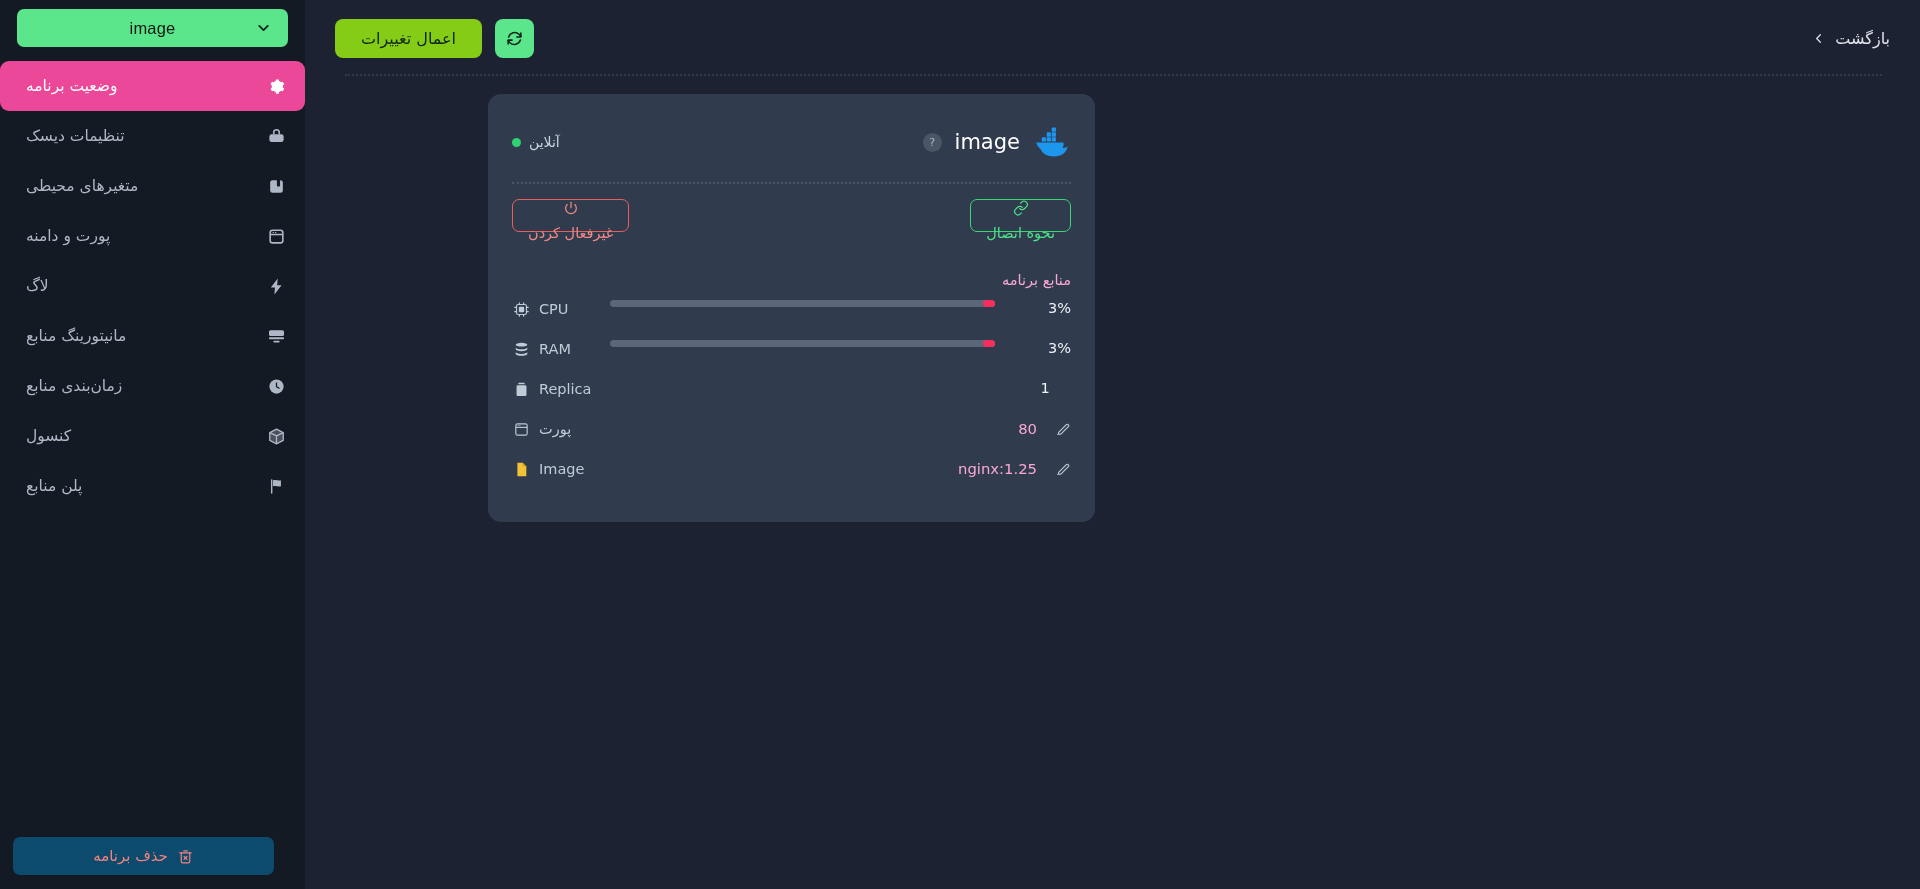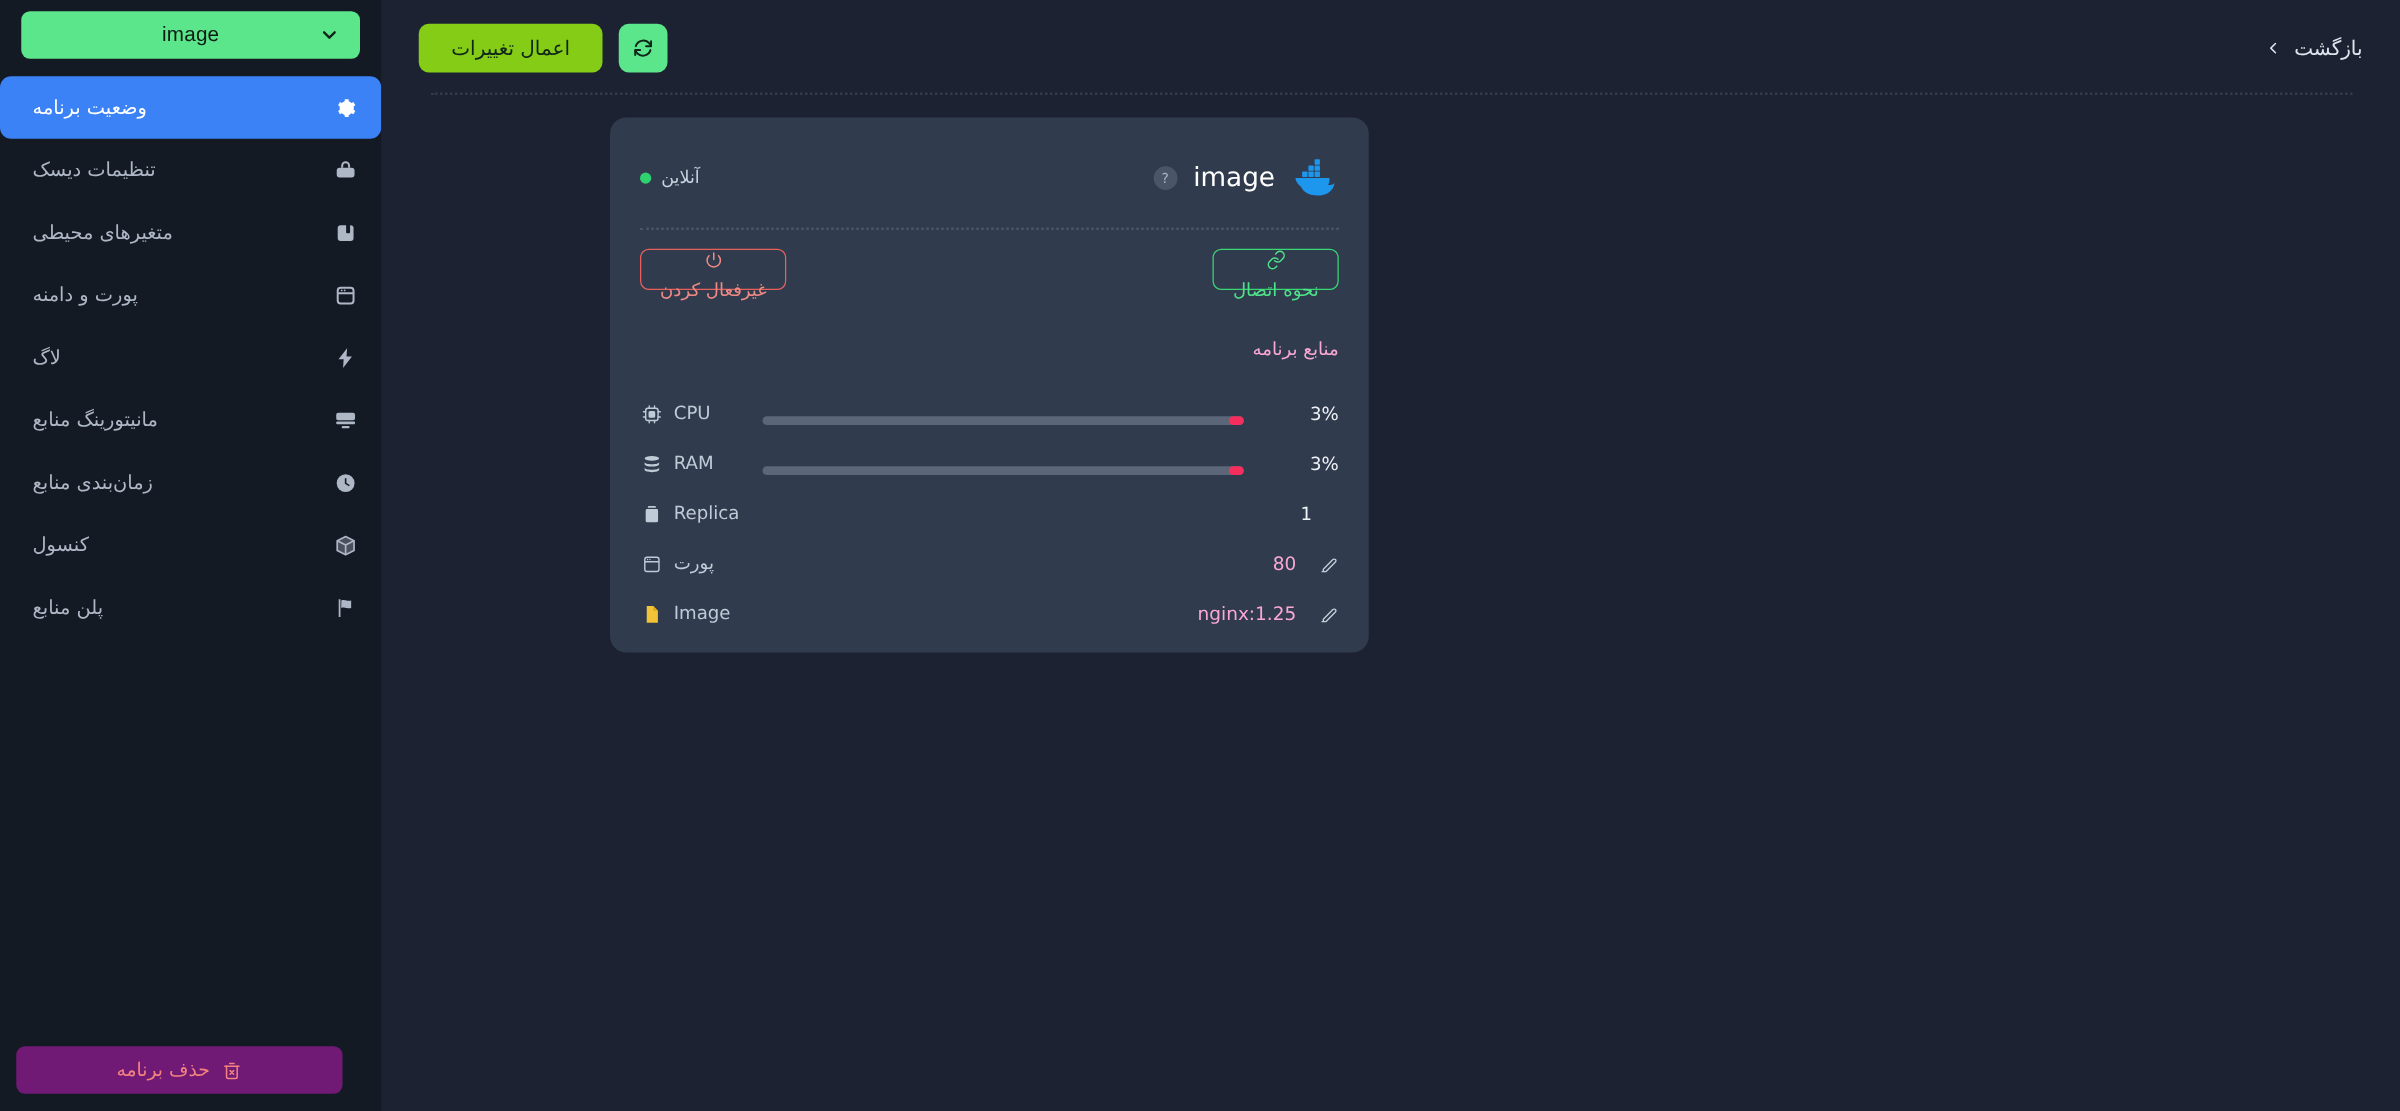--- a/index.html
+++ b/index.html
@@ -81,31 +81,31 @@
     align-items: center; justify-content: center;
     flex: 0 0 21px;
     color: #aeb7c6;
   }
   .nav-item .nav-label {
     flex: 1;
     text-align: left;
     white-space: nowrap;
   }
   .nav-item.active {
-    background: #3b82f6;
+    background: #ec4899;
     color: #ffffff;
   }
   .nav-item.active .nav-ico { color: #ffffff; }
 
   .sidebar-spacer { flex: 1 1 auto; }
 
   .delete-btn {
     margin: 0 31px 14px 13px;
     height: 38px;
-    background: #701a75;
+    background: #0c4a6e;
     color: #f3837f;
     border: none;
     border-radius: 7px;
     display: flex;
     align-items: center;
     justify-content: center;
     gap: 9px;
     font-size: 15px;
     cursor: pointer;
     font-family: inherit;
@@ -243,21 +243,21 @@
   .section-title {
     color: #f9a8d4;
     font-size: 14.5px;
     text-align: right;
     margin-top: 40px;
     margin-bottom: 12px;
   }
 
   .res-row {
     display: flex;
-    align-items: flex-end;
+    align-items: flex-start;
     height: 40px;
     gap: 24px;
     flex-direction: row-reverse;
   }
   .res-label {
     display: flex;
     align-items: center;
     gap: 9px;
     flex: 0 0 auto;
     color: #c1cad7;

